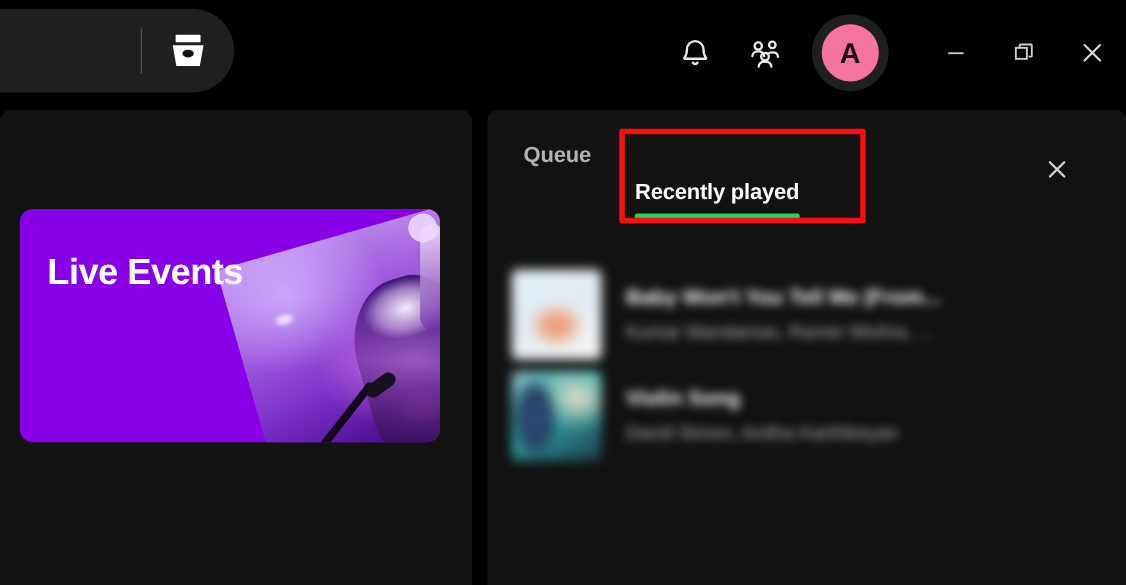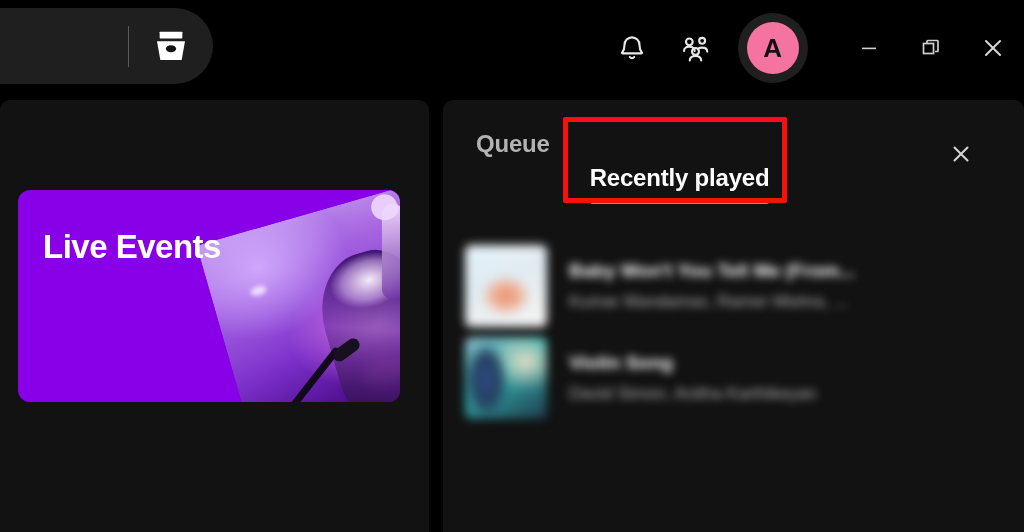--- a/index.html
+++ b/index.html
@@ -226,21 +226,21 @@
   .tabs {
     position: absolute;
     left: 476px; top: 130px;
     display: flex;
     align-items: flex-start;
     gap: 40px;
   }
 
   .tab {
     position: relative;
-    font-size: 24px;
+    font-size: 20px;
     font-weight: 700;
     cursor: pointer;
     padding-bottom: 16px;
     letter-spacing: -0.2px;
   }
 
   .tab-inactive { color: #b3b3b3; }
   .tab-active { color: #ffffff; margin-top: 34px; }
 
   .tab-underline {

